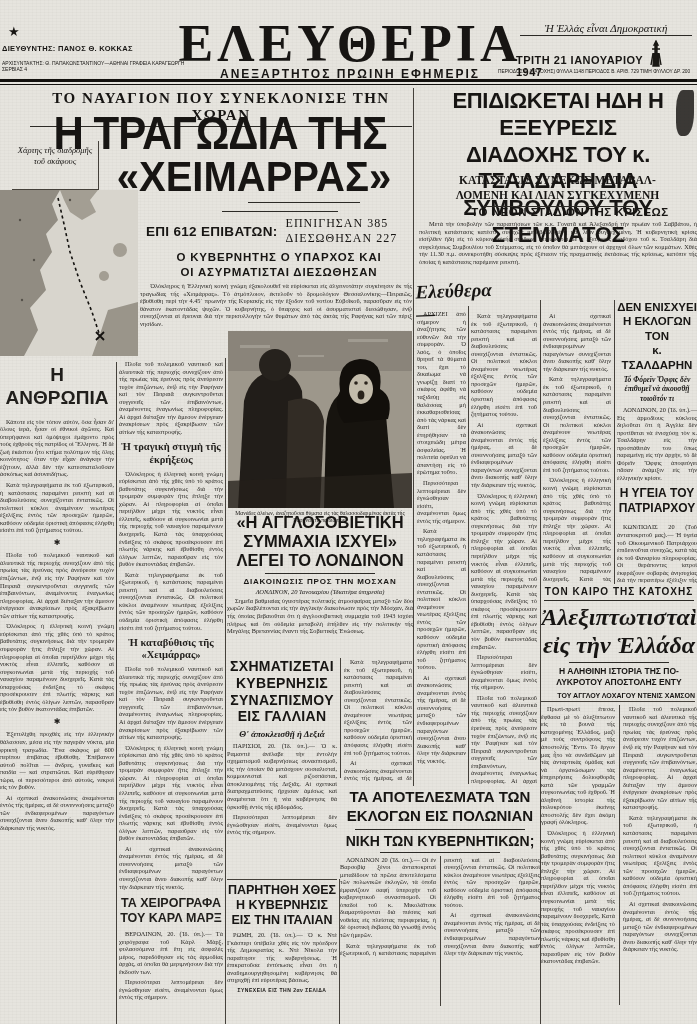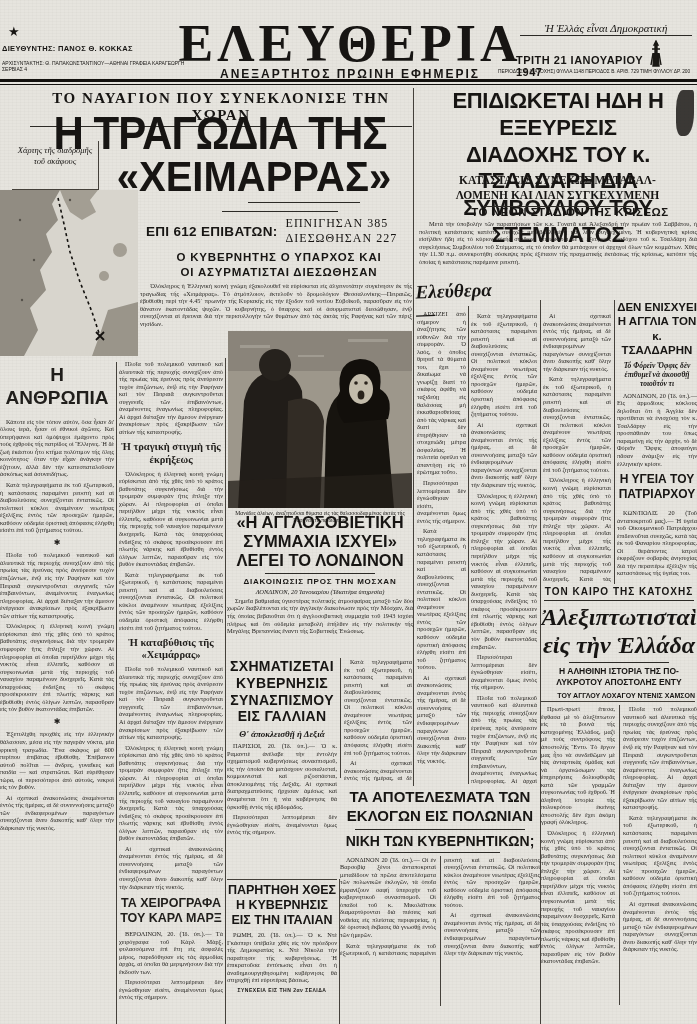--- a/index.html
+++ b/index.html
@@ -234,21 +234,21 @@
 
   <div class="abs tiny ov" style="left:543px;top:312px;width:68px;height:270px;">
     <p>Αἱ σχετικαὶ ἀνακοινώσεις ἀναμένονται ἐντὸς τῆς ἡμέρας, αἱ δὲ συνεννοήσεις μεταξὺ τῶν ἐνδιαφερομένων παραγόντων συνεχίζονται ἄνευ διακοπῆς καθ' ὅλην τὴν διάρκειαν τῆς νυκτός.</p>
     <p>Κατὰ τηλεγραφήματα ἐκ τοῦ ἐξωτερικοῦ, ἡ κατάστασις παραμένει ρευστὴ καὶ αἱ διαβουλεύσεις συνεχίζονται ἐντατικῶς. Οἱ πολιτικοὶ κύκλοι ἀναμένουν νεωτέρας ἐξελίξεις ἐντὸς τῶν προσεχῶν ἡμερῶν, καθόσον οὐδεμία ὁριστικὴ ἀπόφασις ἐλήφθη εἰσέτι ἐπὶ τοῦ ζητήματος τούτου.</p>
     <p>Ὁλόκληρος ἡ ἑλληνικὴ κοινὴ γνώμη εὑρίσκεται ἀπὸ τῆς χθὲς ὑπὸ τὸ κράτος βαθυτάτης συγκινήσεως διὰ τὴν τρομερὰν συμφορὰν ἥτις ἔπληξε τὴν χώραν. Αἱ πληροφορίαι αἱ ὁποῖαι περιῆλθον μέχρι τῆς νυκτὸς εἶναι ἐλλιπεῖς, καθόσον αἱ συγκοινωνίαι μετὰ τῆς περιοχῆς τοῦ ναυαγίου παραμένουν δυσχερεῖς. Κατὰ τὰς ὑπαρχούσας ἐνδείξεις τὸ σκάφος προσέκρουσεν ἐπὶ πλωτῆς νάρκης καὶ ἐβυθίσθη ἐντὸς ὀλίγων λεπτῶν, παρασῦραν εἰς τὸν βυθὸν ἑκατοντάδας ἐπιβατῶν.</p>
   </div>
 
   <div class="abs ov" style="left:617px;top:300px;width:80px;height:284px;">
     <div class="sans b c" style="font-size:11.5px;line-height:1.25;">
       <div>ΔΕΝ ΕΝΙΣΧΥΕΙ</div>
-      <div>Η ΑΓΓΛΙΑ ΤΟΝ</div>
+      <div>Η ΕΚΛΟΓΩΝ ΤΟΝ</div>
       <div>κ. ΤΣΑΛΔΑΡΗΝ</div>
     </div>
     <div class="serif b i c" style="font-size:7.5px;line-height:1.25;margin:3px 0;">Τό Φόρεϊν Ὄφφις δὲν ἐπιθυμεῖ νὰ ἀκουσθῇ τοιοῦτόν τι</div>
     <div class="tiny">
         <p>ΛΟΝΔΙΝΟΝ, 20 (Ἰδ. ὑπ.).— Εἰς ἁρμοδίους κύκλους δηλοῦται ὅτι ἡ Ἀγγλία δὲν προτίθεται νὰ ἐνισχύσῃ τὸν κ. Τσαλδάρην εἰς τὴν προσπάθειάν του ὅπως παραμείνῃ εἰς τὴν ἀρχήν, τὸ δὲ Φόρεϊν Ὄφφις ἀποφεύγει πᾶσαν ἀνάμιξιν εἰς τὴν ἑλληνικὴν κρίσιν.</p>
       </div>
     <div class="sans b c" style="font-size:12px;line-height:1.25;margin:5px 0 7px;">
       <div>Η ΥΓΕΙΑ ΤΟΥ</div>
       <div>ΠΑΤΡΙΑΡΧΟΥ</div>
     </div>

